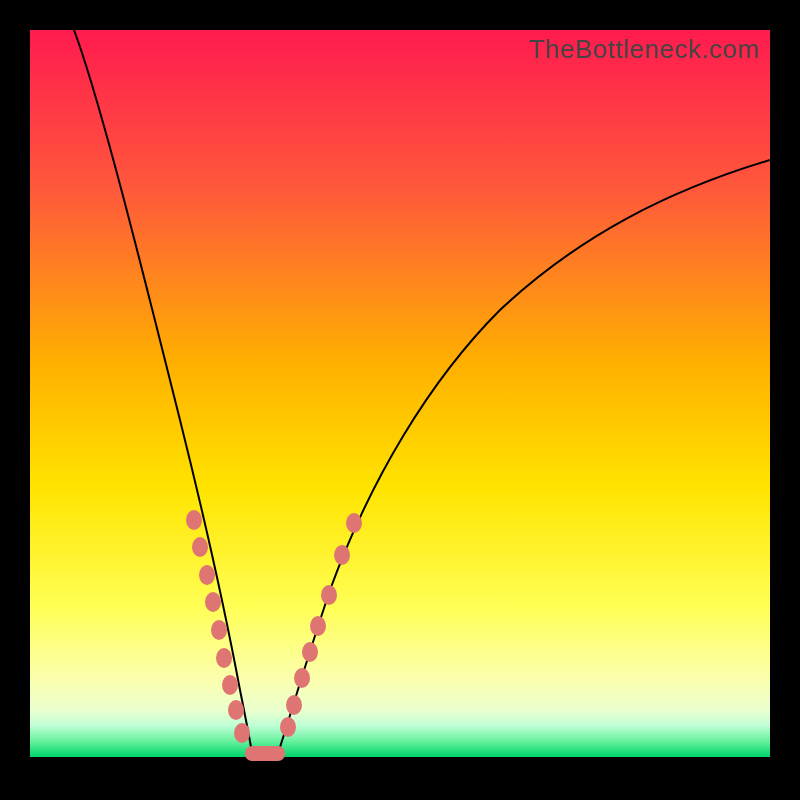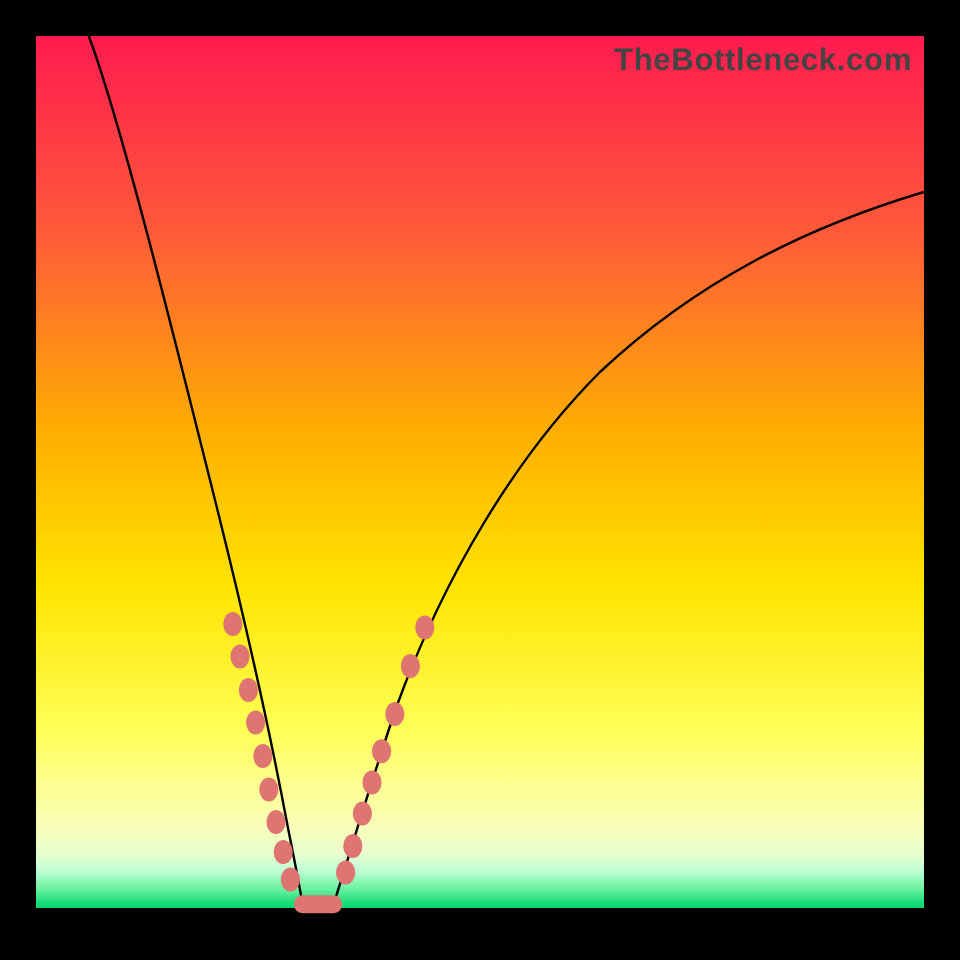--- a/index.html
+++ b/index.html
@@ -28,21 +28,21 @@
   .gradient-bg {
     position: absolute;
     inset: 0;
   }
   .watermark {
     position: absolute;
     top: 4px;
     right: 10px;
     color: #444;
     font-size: 26px;
-    font-weight: 700;
+    font-weight: 400;
     letter-spacing: 0.5px;
     pointer-events: none;
   }
   svg.curve-layer {
     position: absolute;
     inset: 0;
     width: 100%;
     height: 100%;
   }
   .curve-path {

